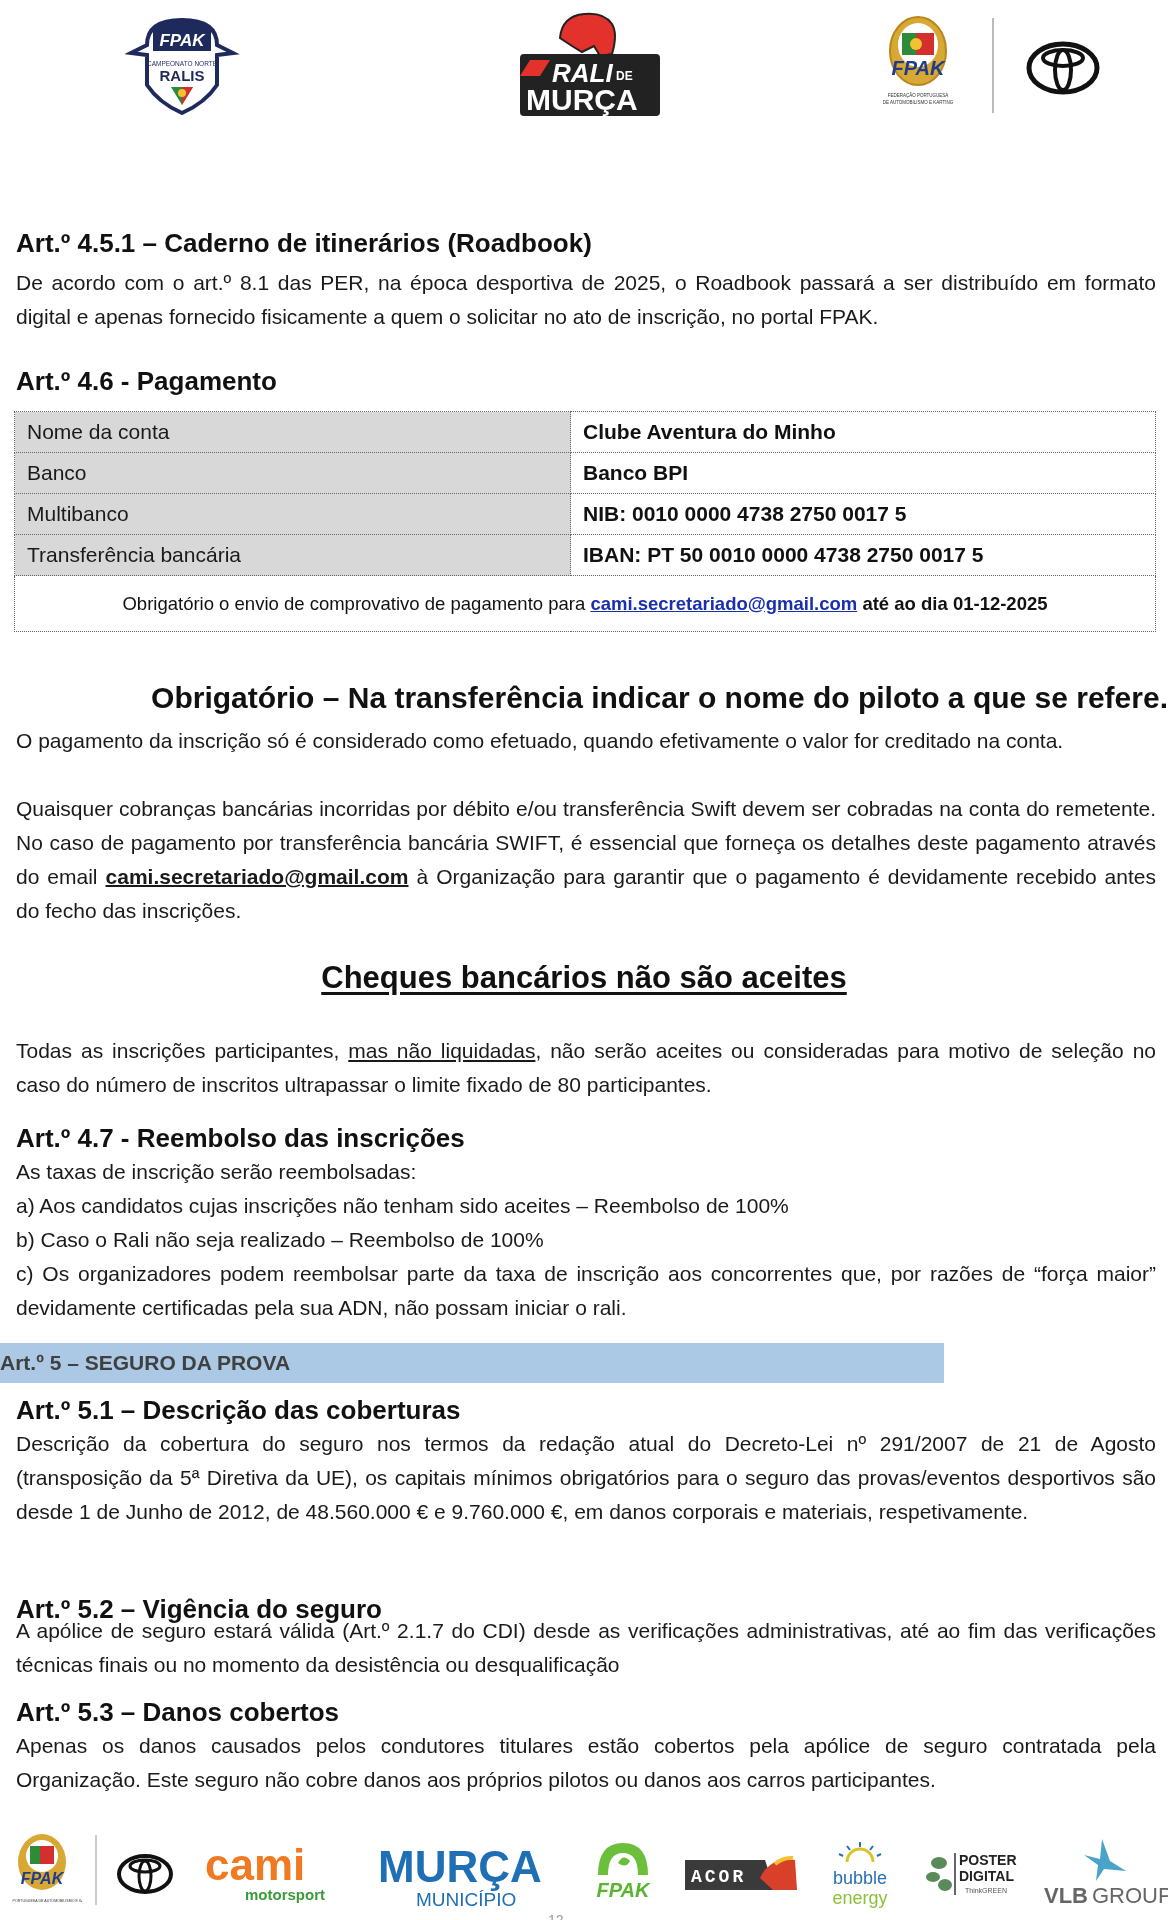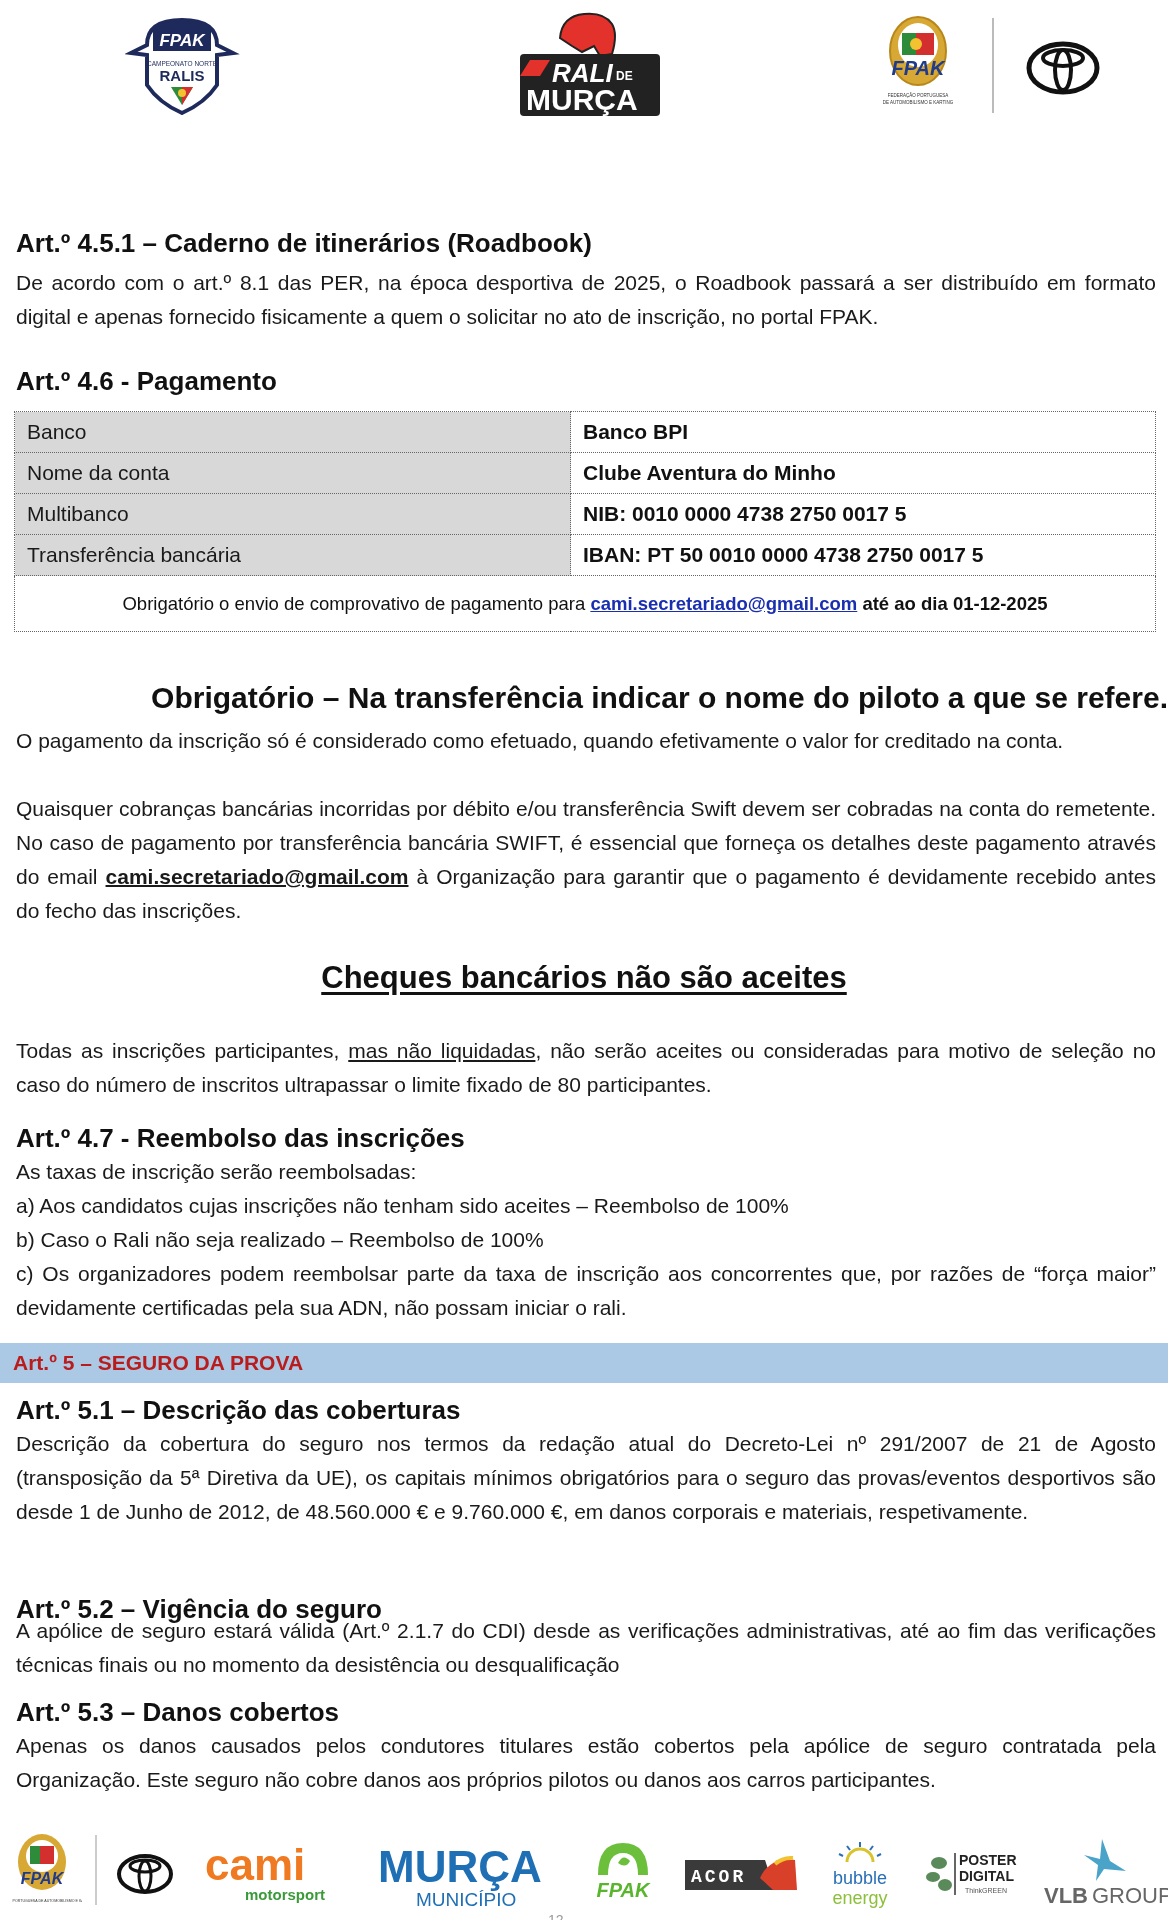--- a/index.html
+++ b/index.html
@@ -28,21 +28,21 @@
   .pay-table td.note { background: #fff; height: 56px; text-align: center; font-size: 18.5px; padding: 0; }
   .link { color: #1a2fb0; text-decoration: underline; font-weight: bold; }
   .bold { font-weight: bold; }
 
   .big-notice { position: absolute; left: 0; top: 657px; width: 1168px; text-align: right; font-size: 30px; font-weight: bold; color: #111; margin-top: 24px; }
   .cheques { position: absolute; left: 0; top: 960px; width: 1168px; text-align: center; font-size: 31px; font-weight: bold; color: #111; }
   .cheques span { text-decoration: underline; text-decoration-thickness: 3px; text-underline-offset: 4px; }
   .ul { text-decoration: underline; }
   .email-bold { font-weight: bold; text-decoration: underline; text-decoration-thickness: 2px; }
 
-  .section-band { position: absolute; left: 0; top: 1343px; width: 1168px; height: 40px; background: #abc8e4; padding-left: 13px; font-size: 21px; font-weight: bold; line-height: 40px; color: #b91c1c; }
+  .section-band { position: absolute; left: 0; top: 1343px; width: 944px; height: 40px; background: #abc8e4; font-size: 21px; font-weight: bold; line-height: 40px; color: #404040; }
 
   
   .footer { position: absolute; left: 0; top: 1830px; width: 1168px; height: 90px; }
   .f-logo { position: absolute; }
   .f-divider { position: absolute; left: 95px; top: 5px; width: 2px; height: 70px; background: #ccc; }
   .page-num { position: absolute; left: 548px; top: 1912px; font-size: 14px; color: #999; }
 </style>
 </head>
 <body>
 
@@ -89,26 +89,26 @@
 </div>
 
 <div class="block heading" style="top:226px;">Art.º 4.5.1 – Caderno de itinerários (Roadbook)</div>
 <div class="block justify" style="top:266px;">De acordo com o art.º 8.1 das PER, na época desportiva de 2025, o Roadbook passará a ser distribuído em formato digital e apenas fornecido fisicamente a quem o solicitar no ato de inscrição, no portal FPAK.</div>
 
 <div class="block heading" style="top:364px;">Art.º 4.6 - Pagamento</div>
 
 <table class="pay-table">
   <tbody>
       <tr>
+    <td class="k">Nome da conta</td>
+    <td class="v">Clube Aventura do Minho</td>
+  </tr>
+  <tr>
     <td class="k">Banco</td>
     <td class="v">Banco BPI</td>
-  </tr>
-  <tr>
-    <td class="k">Nome da conta</td>
-    <td class="v">Clube Aventura do Minho</td>
   </tr>
   <tr>
     <td class="k">Multibanco</td>
     <td class="v">NIB: 0010 0000 4738 2750 0017 5</td>
   </tr>
   <tr>
     <td class="k">Transferência bancária</td>
     <td class="v">IBAN: PT 50 0010 0000 4738 2750 0017 5</td>
   </tr>
   <tr>

